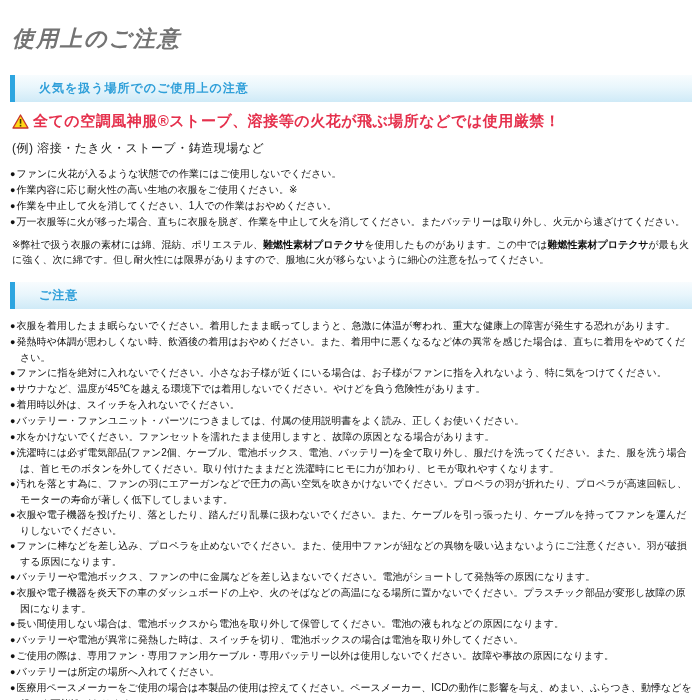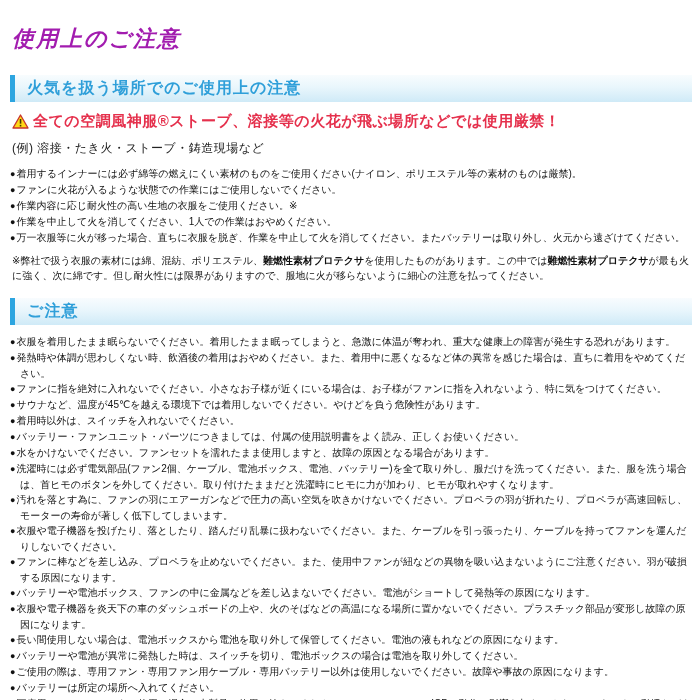--- a/index.html
+++ b/index.html
@@ -5,29 +5,29 @@
   html,body{margin:0;padding:0;background:#fff;}
   body{
     width:700px;height:700px;overflow:hidden;
     font-family:"Liberation Sans","DejaVu Sans",sans-serif;
     color:#1a1a1a;
     -webkit-font-smoothing:antialiased;
   }
   .page{padding:24px 8px 0 10px;}
   .title{
     font-size:22px;font-weight:bold;font-style:italic;
-    color:#a21caf;letter-spacing:2px;margin:0 0 0 2px;
+    color:#737373;letter-spacing:2px;margin:0 0 0 2px;
   }
   .sec-header{
     margin-top:21px;height:27px;
     display:flex;align-items:center;
     background:linear-gradient(180deg,#f8fcfe 0%,#e9f6fc 45%,#cfeaf7 100%);
     border-left:5px solid #2da5e0;
-    padding-left:12px;
-    color:#2f9fd9;font-size:16px;font-weight:bold;letter-spacing:1px;
+    padding-left:24px;
+    color:#2f9fd9;font-size:12px;font-weight:bold;letter-spacing:1px;
   }
   .sec-header.second{margin-top:15px;}
   .warning{
     display:flex;align-items:center;
     margin:10px 0 0 2px;
     color:#e5304c;font-size:15px;font-weight:bold;letter-spacing:0.5px;
     white-space:nowrap;
   }
   .warn-icon{display:inline-flex;margin-right:4px;flex:0 0 auto;}
   .example{
@@ -69,21 +69,20 @@
           <rect x="9.1" y="6" width="1.9" height="5.6" fill="#4a3a00"></rect>
           <rect x="9.1" y="13" width="1.9" height="2" fill="#4a3a00"></rect>
         </svg>
       </span>
       <span>全ての空調風神服®ストーブ、溶接等の火花が飛ぶ場所などでは使用厳禁！</span>
     </div>
 
     <div class="example">(例) 溶接・たき火・ストーブ・鋳造現場など</div>
 
     <ul class="bullets">
-        <li>着用するインナーには必ず綿等の燃えにくい素材のものをご使用ください(ナイロン、ポリエステル等の素材のものは厳禁)。</li>
         <li>ファンに火花が入るような状態での作業にはご使用しないでください。</li>
         <li>作業内容に応じ耐火性の高い生地の衣服をご使用ください。※</li>
         <li>作業を中止して火を消してください、1人での作業はおやめください。</li>
         <li>万一衣服等に火が移った場合、直ちに衣服を脱ぎ、作業を中止して火を消してください。またバッテリーは取り外し、火元から遠ざけてください。</li>
       </ul>
 
     <p class="note"><span>※弊社で扱う衣服の素材には綿、混紡、ポリエステル、</span><span class="u">難燃性素材プロテクサ</span><span>を使用したものがあります。この中では</span><span class="u">難燃性素材プロテクサ</span><span>が最も火に強く、次に綿です。但し耐火性には限界がありますので、服地に火が移らないように細心の注意を払ってください。</span></p>
   </div>
 
   <div>

